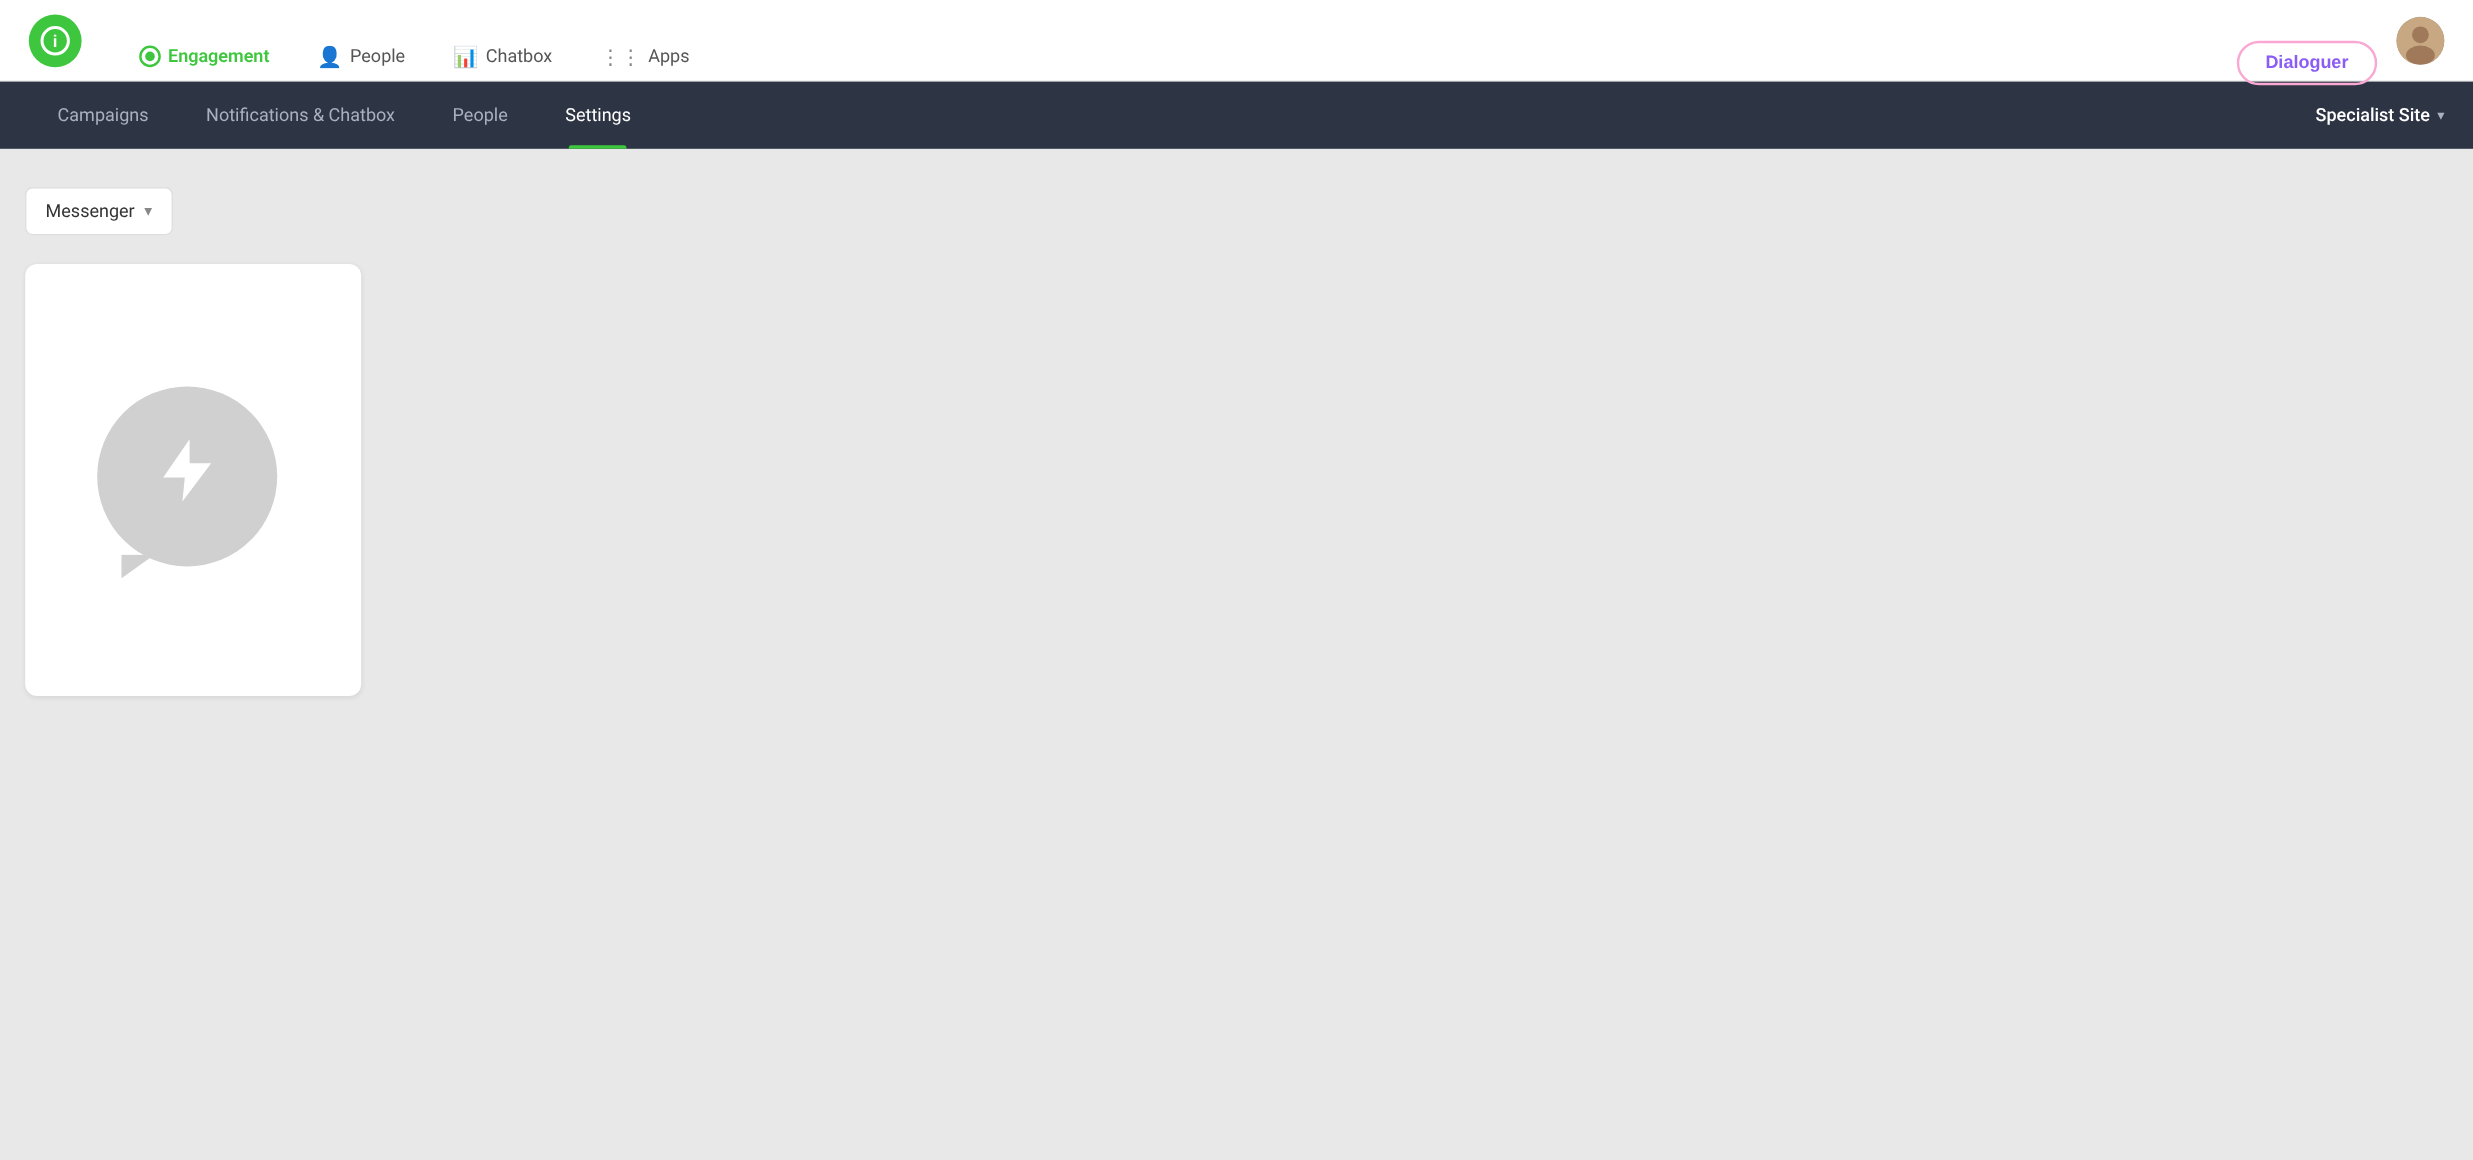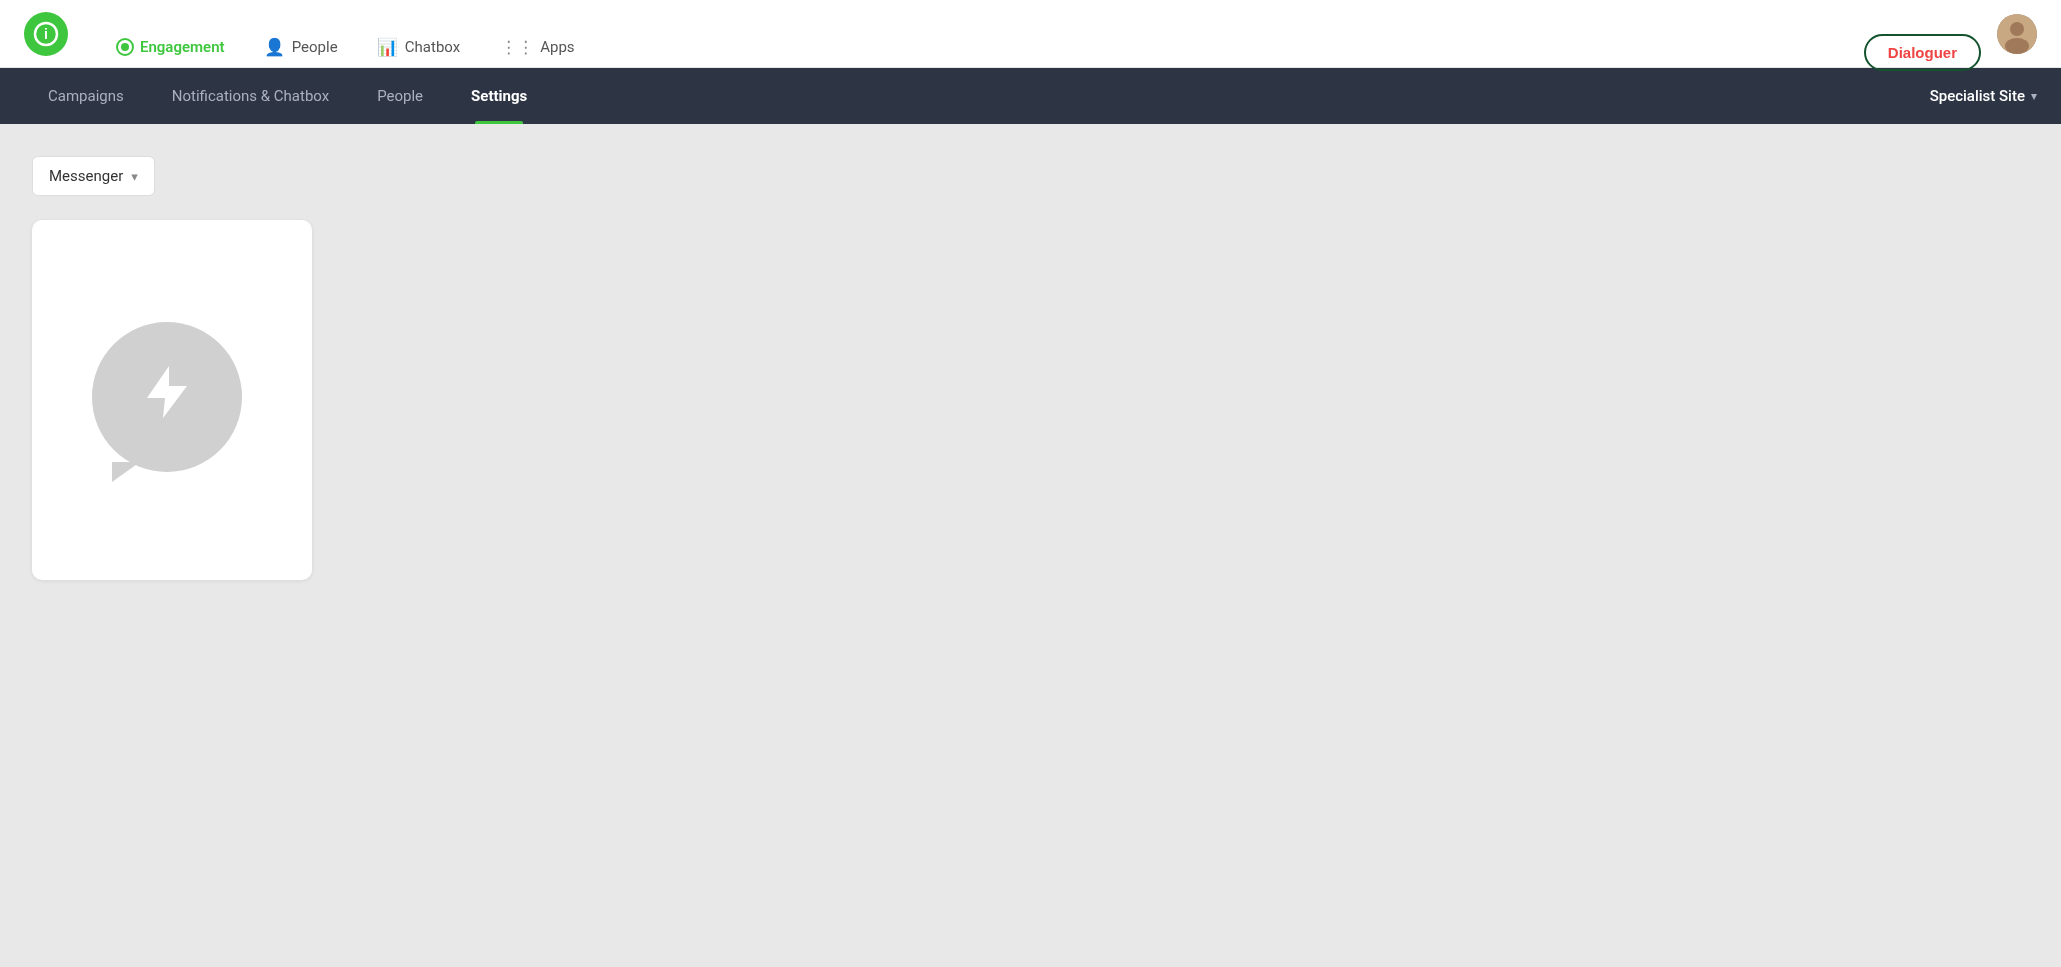--- a/index.html
+++ b/index.html
@@ -53,22 +53,22 @@
       color: #3ec73e;
       font-weight: 600;
     }
     .top-nav-right {
       display: flex;
       align-items: center;
       gap: 16px;
       margin-left: auto;
     }
     .dialoguer-btn {
-      border: 2px solid #14532d;
-      color: #ef4444;
+      border: 2px solid #f9a8d4;
+      color: #8b5cf6;
       background: transparent;
       padding: 8px 22px;
       border-radius: 24px;
       font-size: 15px;
       font-weight: 600;
       cursor: pointer;
       margin-top: 37px;
     }
     .avatar {
       width: 40px;
@@ -111,21 +111,21 @@
       height: 100%;
       padding: 0 24px;
       font-size: 15px;
       color: #aab0bf;
       cursor: pointer;
       position: relative;
       text-decoration: none;
     }
     .sub-nav-link.active {
       color: #fff;
-      font-weight: 700;
+      font-weight: 400;
     }
     .sub-nav-link.active::after {
       content: '';
       position: absolute;
       bottom: 0;
       left: 50%;
       transform: translateX(-50%);
       width: 48px;
       height: 3px;
       background: #3ec73e;
@@ -140,21 +140,21 @@
       font-weight: 500;
       cursor: pointer;
     }
     .chevron-icon {
       font-size: 12px;
       color: #aab0bf;
     }
 
     
     .main-content {
-      padding: 32px 32px;
+      padding: 32px 21px;
       min-height: calc(100vh - 124px);
     }
 
     
     .messenger-dropdown {
       display: inline-flex;
       align-items: center;
       gap: 8px;
       background: #fff;
       border: 1px solid #ddd;

